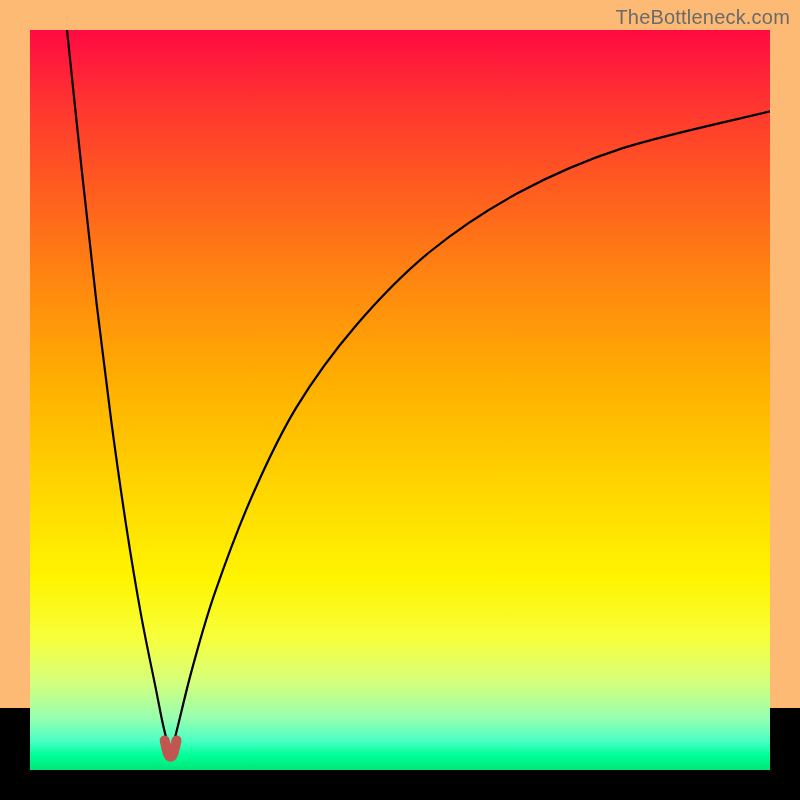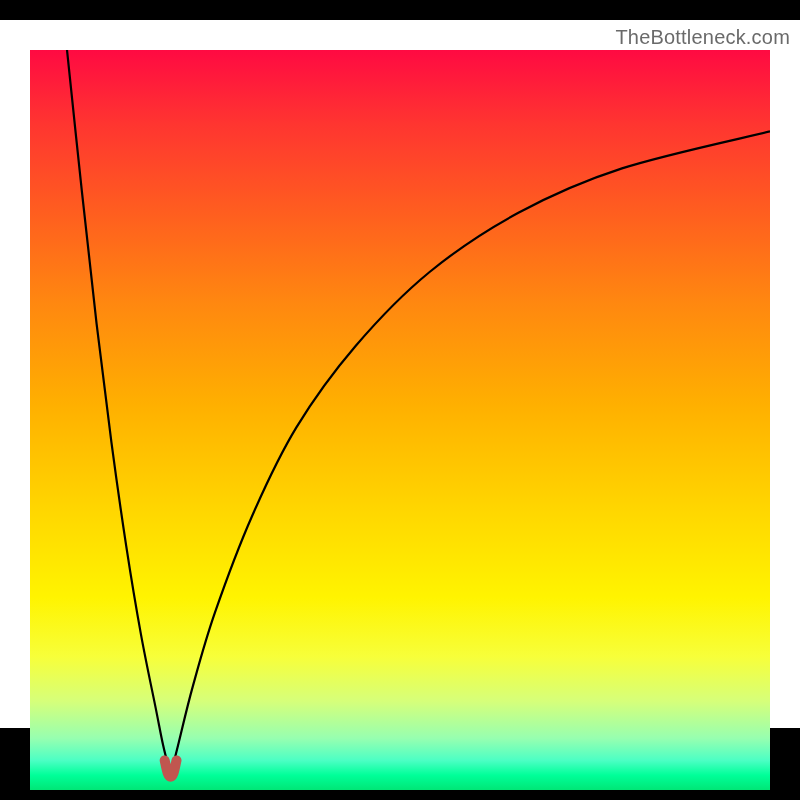--- a/index.html
+++ b/index.html
@@ -8,22 +8,21 @@
     width: 800px;
     height: 800px;
     overflow: hidden;
     background: #000;
     font-family: Arial, Helvetica, sans-serif;
   }
   .frame {
     position: absolute;
     left: 0; top: 0;
     width: 800px; height: 708px;
-    background: #ffffff;
-    margin-top: 20px;
+    background: #fdba74;
   }
   .plot-area {
     position: absolute;
     left: 30px;
     top: 30px;
     width: 740px;
     height: 740px;
     overflow: hidden;
   }
   .gradient {

